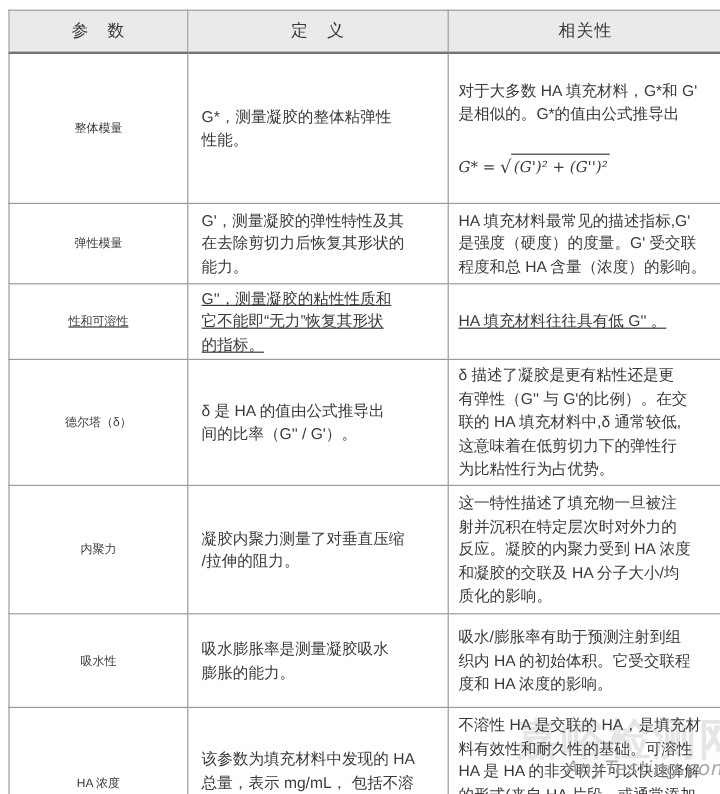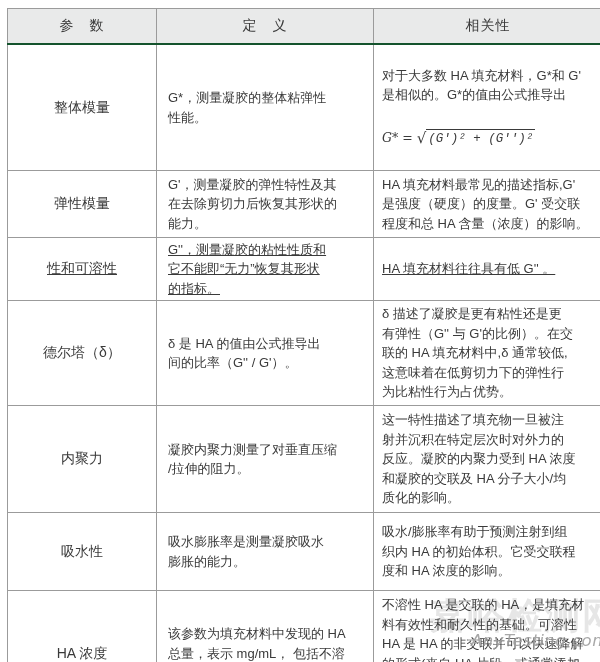--- a/index.html
+++ b/index.html
@@ -22,30 +22,30 @@
     width: 586px;
     border-collapse: collapse;
     table-layout: fixed;
     background: transparent;
     z-index: 1;
   }
   .param-table th,
   .param-table td {
     border: 1px solid #9b9b9b;
     color: #3a3a3a;
-    font-size: 14px;
+    font-size: 10px;
     overflow: hidden;
   }
   .param-table thead th {
     background: #e9eaea;
     font-weight: normal;
     height: 32px;
     text-align: center;
     vertical-align: middle;
-    border-bottom: 2px solid #14532d;
+    border-bottom: 2px solid #737373;
     font-size: 14px;
     letter-spacing: 1px;
   }
   .col-param { width: 146px; }
   .col-def   { width: 214px; margin-top: 28px; }
   .col-rel   { width: 226px; }
   td.param-cell {
     text-align: center;
     vertical-align: middle;
     padding: 0 4px;
@@ -77,21 +77,20 @@
   .formula .sqrt-sign {
     font-style: normal;
     font-size: 15px;
     display: inline-block;
     transform: translateY(1px);
   }
   .formula .radicand {
     border-top: 1px solid #3a3a3a;
     padding: 0 2px;
     display: inline-block;
-    font-family: Liberation Mono, monospace;
   }
   .wm-logo {
     position: absolute;
     left: 430px;
     top: 592px;
     z-index: 0;
     font-size: 36px;
     font-weight: bold;
     letter-spacing: 2px;
     color: rgba(190, 190, 190, 0.38);

